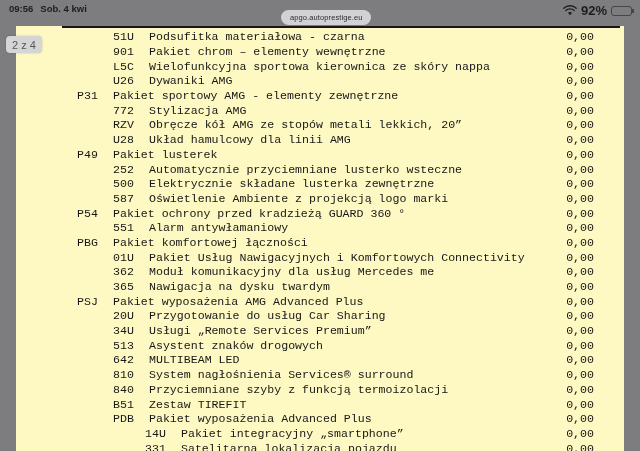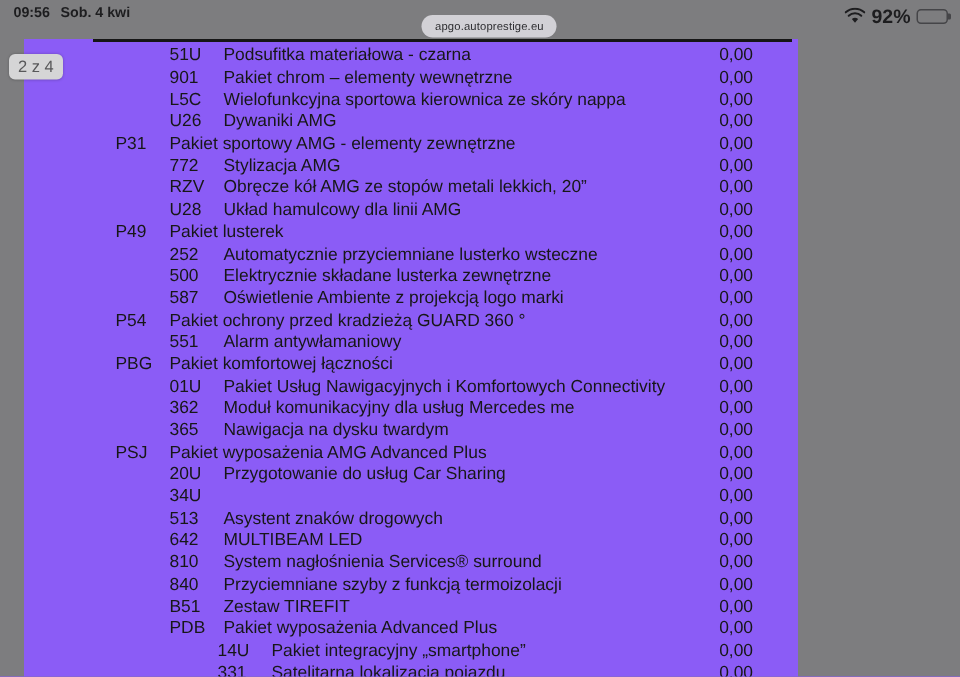--- a/index.html
+++ b/index.html
@@ -16,21 +16,21 @@
   .status-date{font-weight:600;}
   .status-right{position:absolute;right:8px;top:3px;display:flex;align-items:center;gap:4px;font-size:13px;font-weight:600;color:#1d1d1f;}
   .wifi-svg{display:block;}
   .battery{width:21px;height:10px;border:1px solid #454548;border-radius:3px;position:relative;padding:1px;box-sizing:border-box;}
   .battery .fill{height:100%;width:88%;background:#1d1d1f;border-radius:1.5px;}
   .battery::after{content:"";position:absolute;right:-3px;top:2.5px;width:2px;height:4px;background:#454548;border-radius:0 1px 1px 0;}
   
   .url-pill{position:absolute;left:281px;top:10px;height:15px;padding:0 9px;background:#d2d1d6;border-radius:8px;
     display:flex;align-items:center;justify-content:flex-end;font-size:7.5px;color:#2d2d30;letter-spacing:.1px;}
   
-  .page{position:absolute;left:16px;top:26px;width:516px;height:425px;background:#8b5cf6;overflow:hidden;}
+  .page{position:absolute;left:16px;top:26px;width:608px;height:425px;background:#fef9c3;overflow:hidden;font-family:Liberation Mono, monospace;}
   .page-badge{position:absolute;left:6px;top:36px;background:#d5d5d6;border-radius:4px;padding:2.5px 6px;
     font-size:11px;color:#58585a;z-index:5;box-shadow:0 0 2px rgba(0,0,0,.25);}
   .options-table{margin:0 4px 0 46px;border-top:2px solid #161616;padding-top:1.5px;}
   .row{display:flex;align-items:center;height:14.7px;font-size:11.6px;color:#171717;padding-right:26px;white-space:nowrap;}
   .row .code{flex:0 0 36px;}
   .row .value{margin-left:auto;}
   .lv1{padding-left:15px;}
   .lv2{padding-left:51px;}
   .lv3{padding-left:83px;}
 </style>
@@ -158,20 +158,21 @@
         <span class="label">Pakiet wyposażenia AMG Advanced Plus</span>
         <span class="value">0,00</span>
       </div>
       <div class="row lv2">
         <span class="code">20U</span>
         <span class="label">Przygotowanie do usług Car Sharing</span>
         <span class="value">0,00</span>
       </div>
       <div class="row lv2">
         <span class="code">34U</span>
+        <span class="label">Usługi „Remote Services Premium”</span>
         <span class="value">0,00</span>
       </div>
       <div class="row lv2">
         <span class="code">513</span>
         <span class="label">Asystent znaków drogowych</span>
         <span class="value">0,00</span>
       </div>
       <div class="row lv2">
         <span class="code">642</span>
         <span class="label">MULTIBEAM LED</span>

